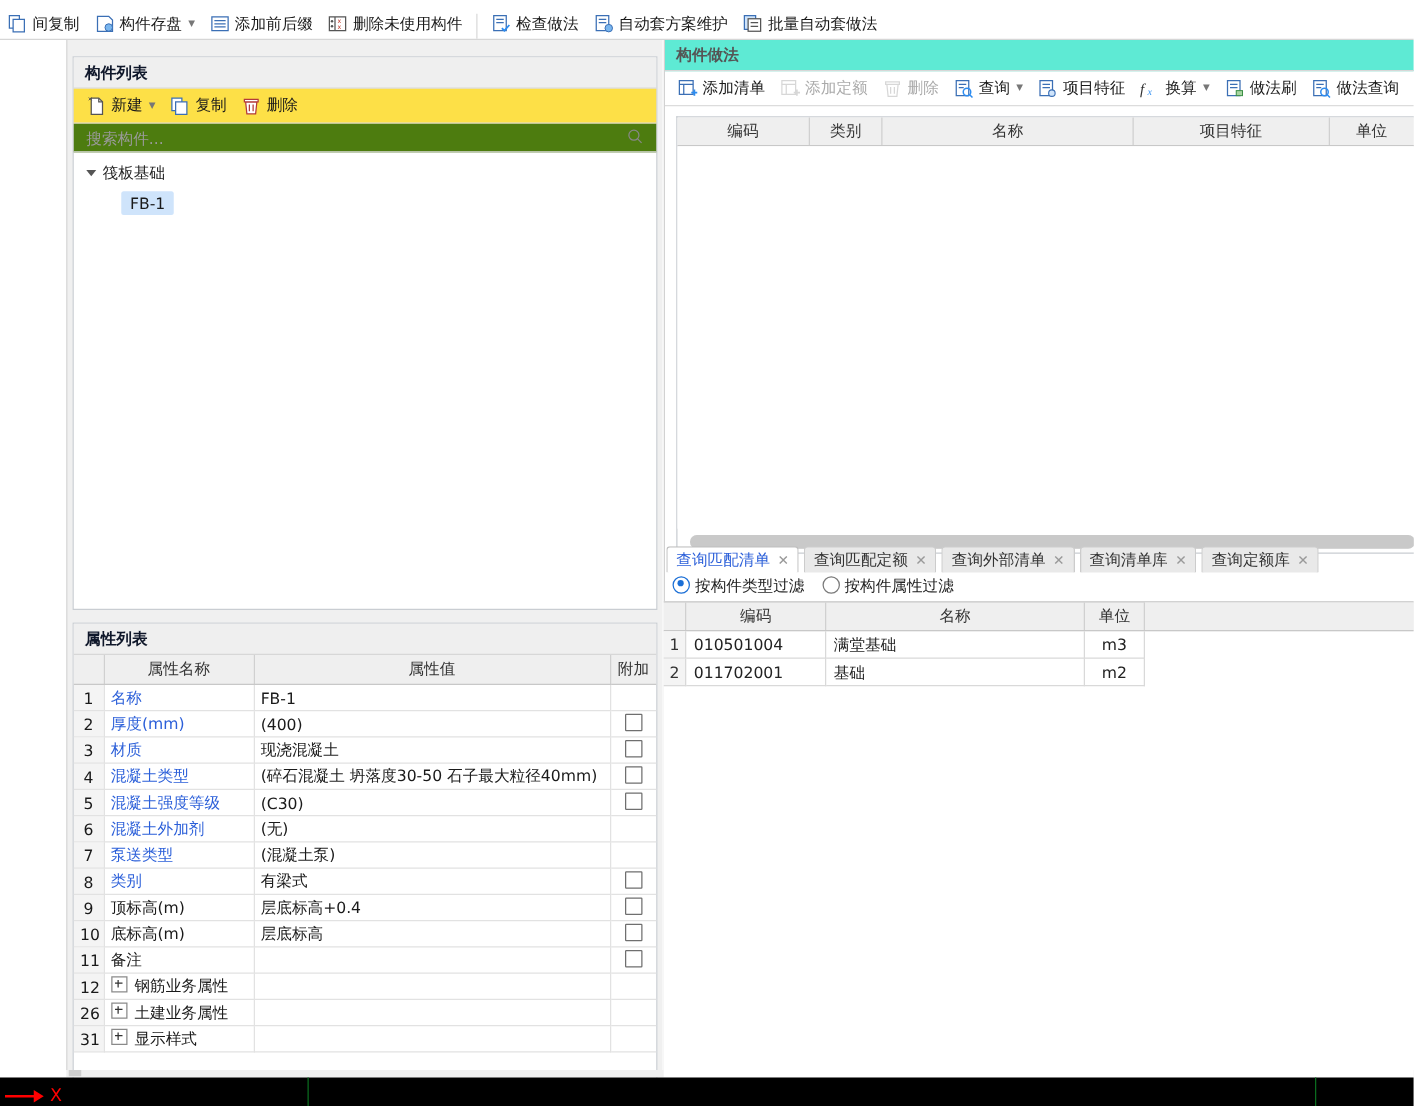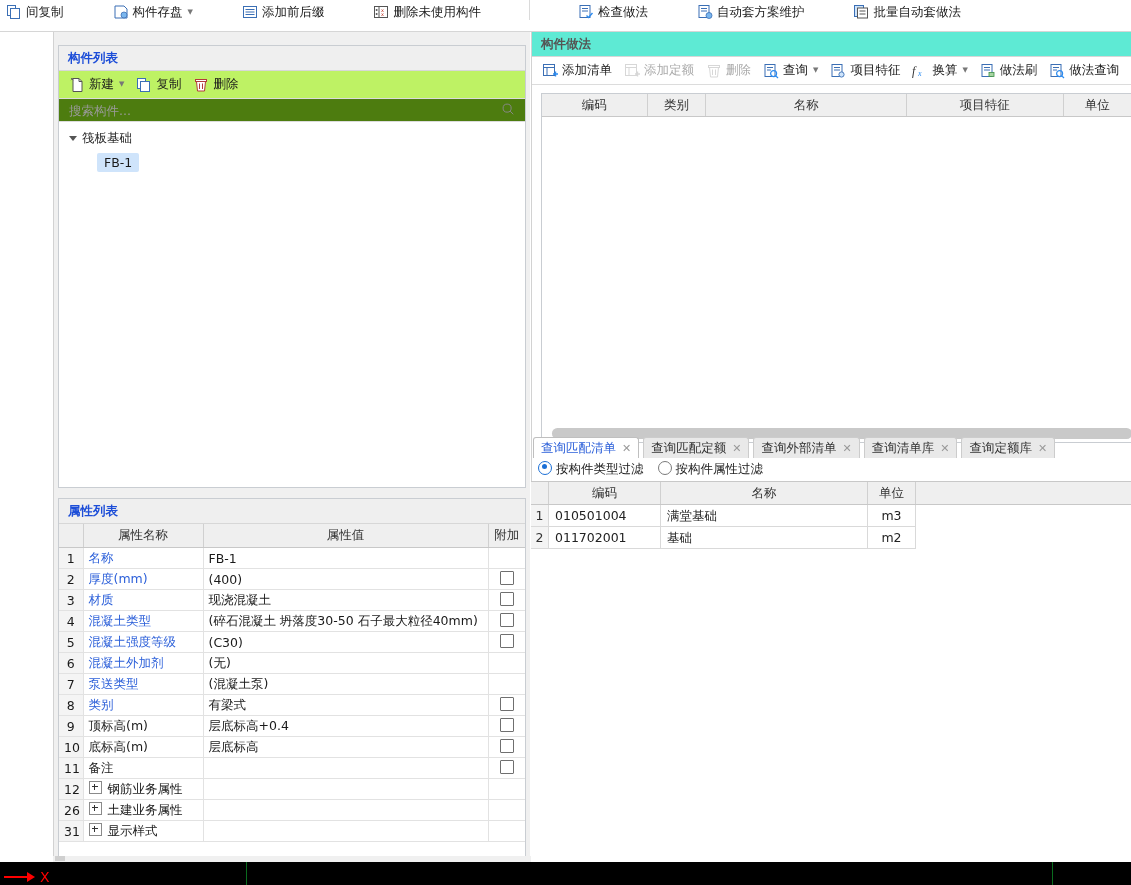--- a/index.html
+++ b/index.html
@@ -7,43 +7,43 @@
     width:1131px;height:885px;overflow:hidden;
     font-family:"DejaVu Sans","Liberation Sans",sans-serif;
     font-size:12.5px;color:#222;background:#ffffff;
   }
   .app{position:relative;width:1131px;height:885px;}
 
   
   .toolbar{
     position:absolute;left:0;top:0;width:1131px;height:32px;
     background:#ffffff;border-bottom:1px solid #d6d6d6;
-    display:flex;align-items:flex-start;box-sizing:border-box;gap:37px;
+    display:flex;align-items:flex-end;box-sizing:border-box;
   }
   .tb-item{display:flex;align-items:center;height:24px;padding:0 6px;white-space:nowrap;cursor:default;}
   .tb-label{margin-left:4px;font-size:12.5px;color:#1a1a1a;}
   .tb-sep{width:1px;height:20px;background:#dadada;margin:0 5px;}
   .tb-caret{margin-left:5px;font-size:7px;color:#777;line-height:1;}
   .ico{width:16px;height:16px;display:inline-block;position:relative;flex:0 0 auto;}
   .ico svg{display:block;}
 
   
   .left-col{position:absolute;left:0;top:32px;width:530px;height:824px;background:#f0f0f0;}
   .blankpane{position:absolute;left:0;top:0;width:53px;height:824px;background:#ffffff;border-right:1px solid #d2d2d2;}
 
   .panel{position:absolute;background:#ffffff;border:1px solid #c9cdd2;box-sizing:border-box;}
   .panel-title{
     height:24px;line-height:24px;padding-left:9px;
     background:#efefef;border-bottom:1px solid #d7d7d7;
-    font-size:12.5px;color:#1d4ed8;font-weight:bold;
+    font-size:12.5px;color:#0f172a;font-weight:bold;
   }
 
   
   #componentListPanel{left:58px;top:13px;width:468px;height:443px;}
-  .cl-toolbar{height:27px;display:flex;align-items:center;padding-left:4px;border-bottom:1px solid #dcdcdc;background:#bef264;}
+  .cl-toolbar{height:27px;display:flex;align-items:center;padding-left:4px;border-bottom:1px solid #dcdcdc;background:#fde047;}
   .cl-search{
     height:22px;border-bottom:1px solid #dcdcdc;display:flex;align-items:center;
     padding:0 8px;background:#4d7c0f;
   }
   .cl-search input{
     border:0;outline:0;flex:1;font-size:12.5px;color:#222;
     font-family:"DejaVu Sans","Liberation Sans",sans-serif;background:transparent;
   }
   .cl-search input::placeholder{color:#9a9a9a;}
   .tree{padding:6px 0 0 0;font-size:12.5px;}

